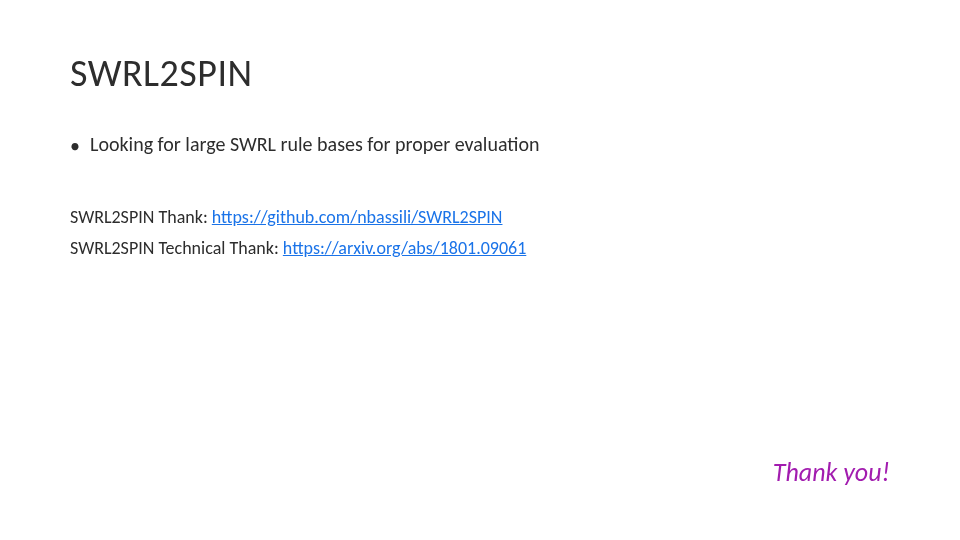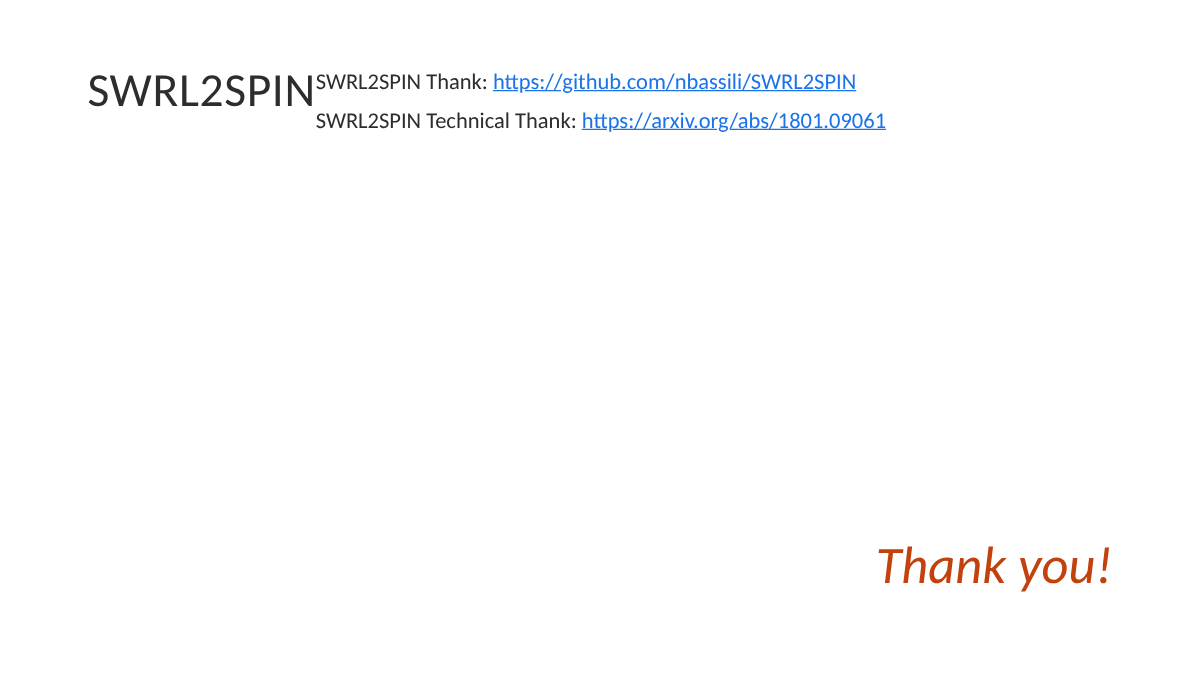--- a/index.html
+++ b/index.html
@@ -15,21 +15,21 @@
       font-family: 'Segoe UI', Calibri, Arial, sans-serif;
       overflow: hidden;
     }
 
     .slide {
       width: 960px;
       height: 540px;
       background: #ffffff;
       padding: 50px 70px 36px 70px;
       display: flex;
-      flex-direction: row;
+      flex-direction: column;
       position: relative;
     }
 
     .slide-title {
       font-size: 38px;
       font-weight: 400;
       color: #2d2d2d;
       margin-bottom: 36px;
       letter-spacing: 0.5px;
     }
@@ -66,36 +66,39 @@
       display: block;
     }
 
     .links-section a {
       color: #1a73e8;
       text-decoration: underline;
     }
 
     .thank-you {
       position: absolute;
-      bottom: 62px;
+      bottom: 52px;
       right: 70px;
-      font-size: 42px;
+      font-size: 26px;
       font-style: italic;
-      color: #c2410c;
+      color: #a21caf;
       font-weight: 400;
     }
   </style>
 </head>
 <body>
 
 <div class="slide">
 
   <h1 class="slide-title">SWRL2SPIN</h1>
 
   <ul class="bullet-list">
+    <li>
+      <span>Looking for large SWRL rule bases for proper evaluation</span>
+    </li>
   </ul>
 
   <div class="links-section">
     <span class="link-line">
       <span>SWRL2SPIN Thank: </span><a href="#">https://github.com/nbassili/SWRL2SPIN</a>
     </span>
     <span class="link-line">
       <span>SWRL2SPIN Technical Thank: </span><a href="#">https://arxiv.org/abs/1801.09061</a>
     </span>
   </div>

